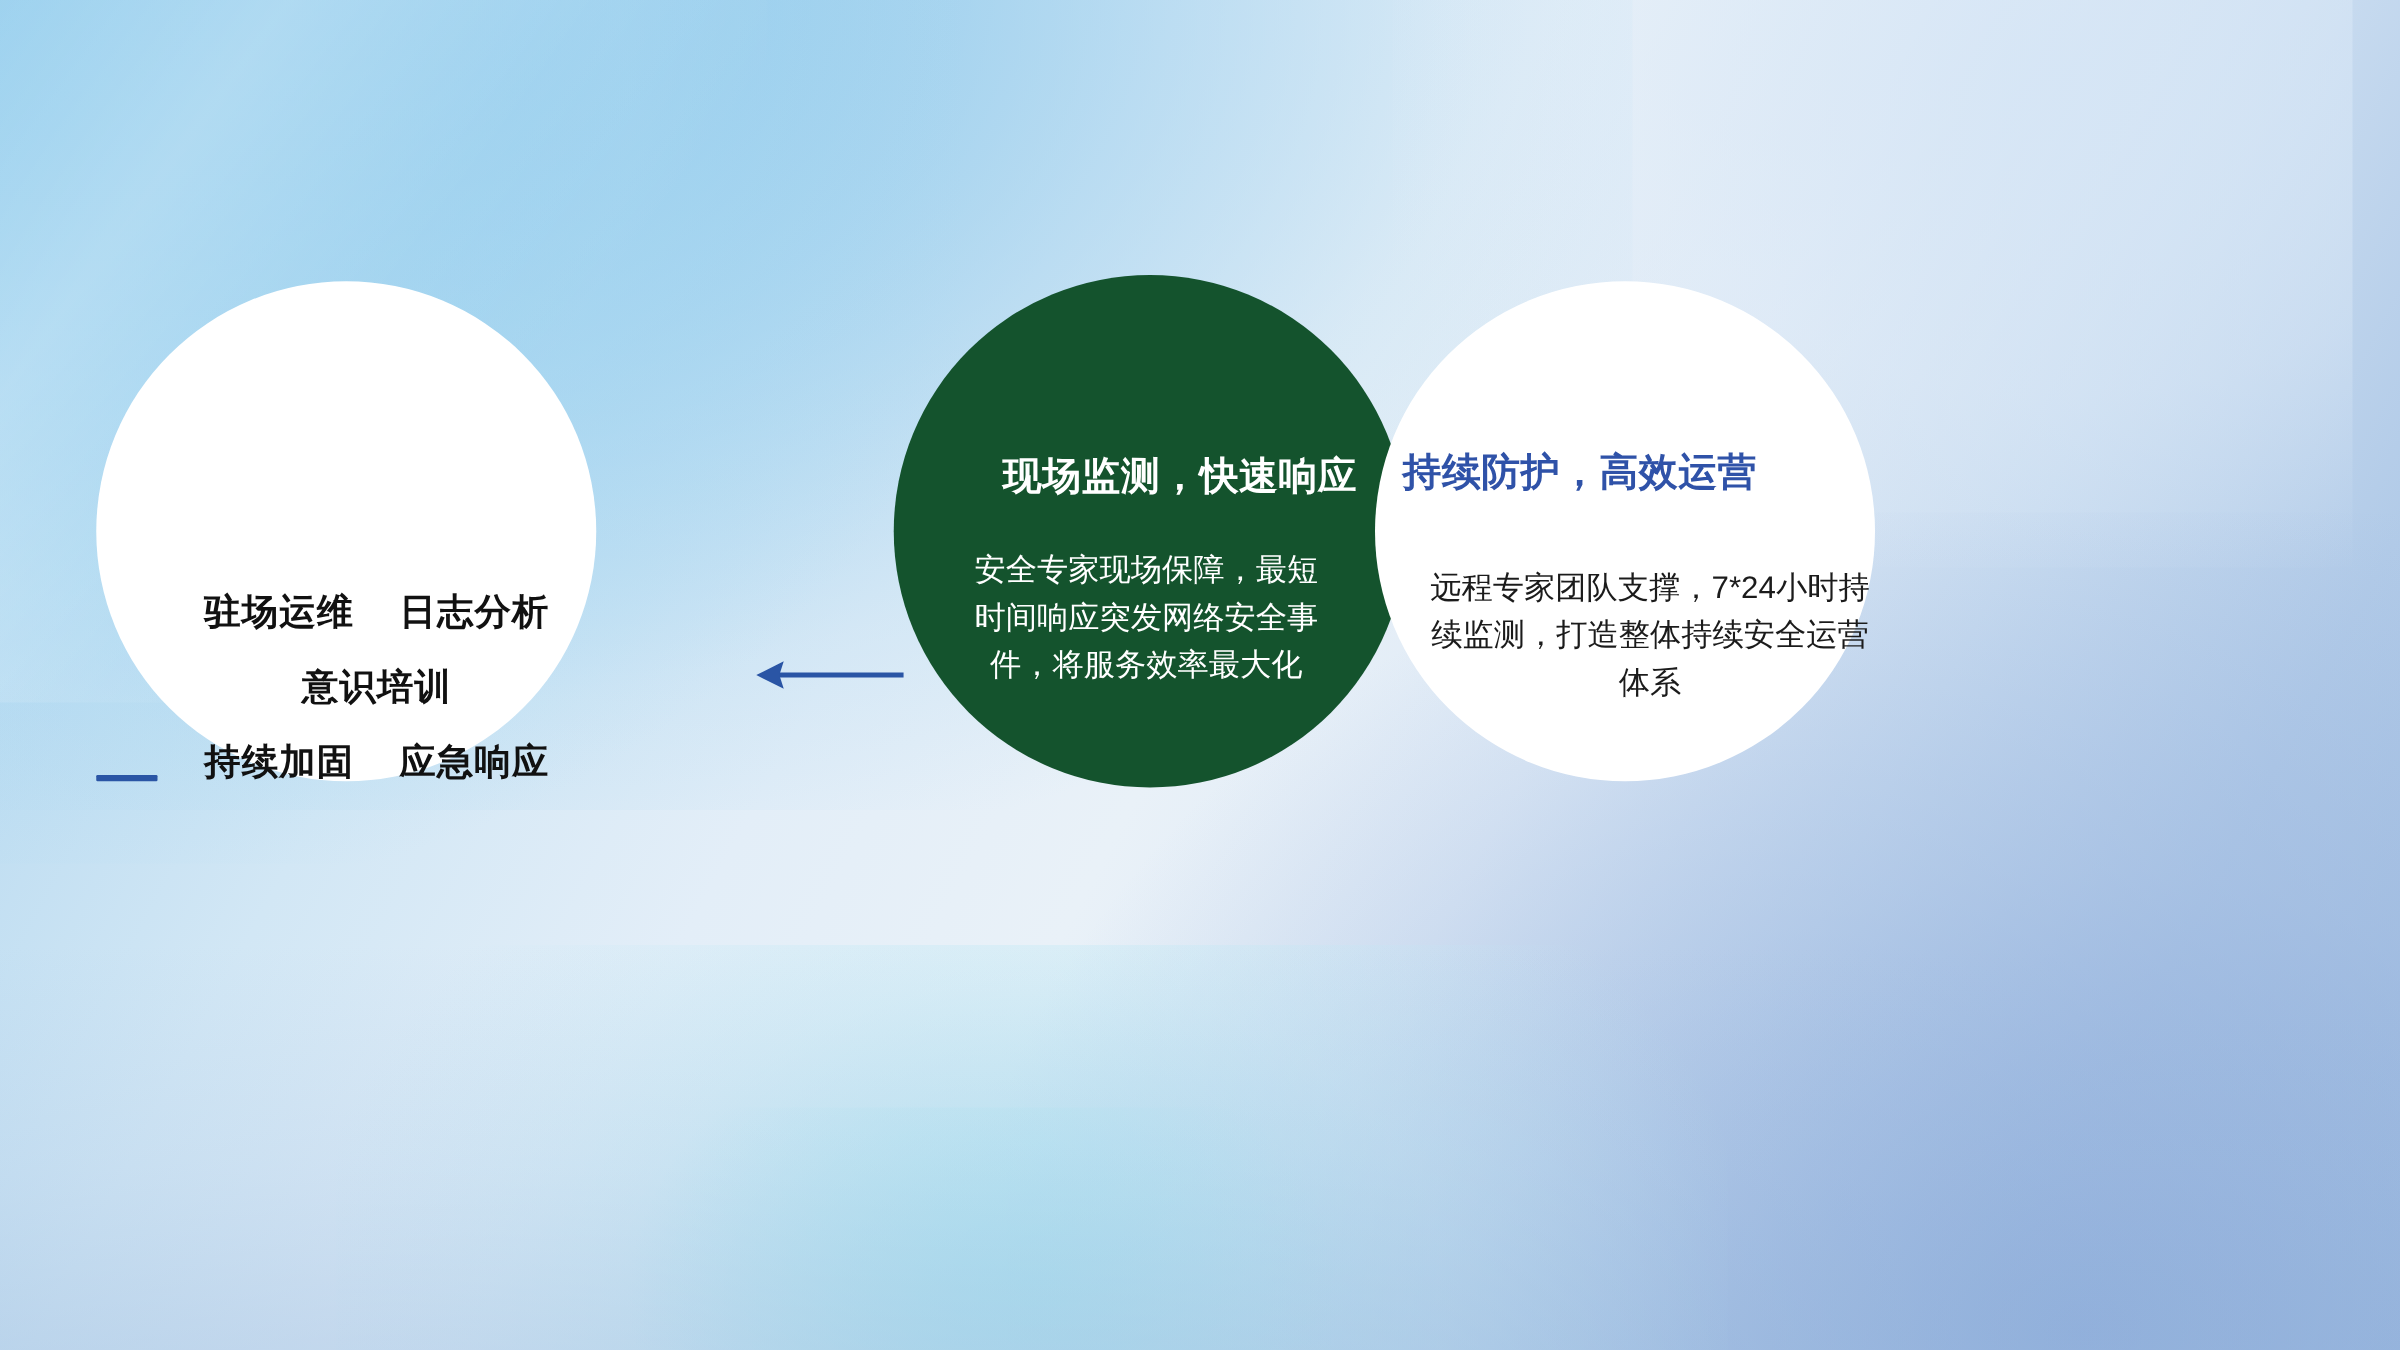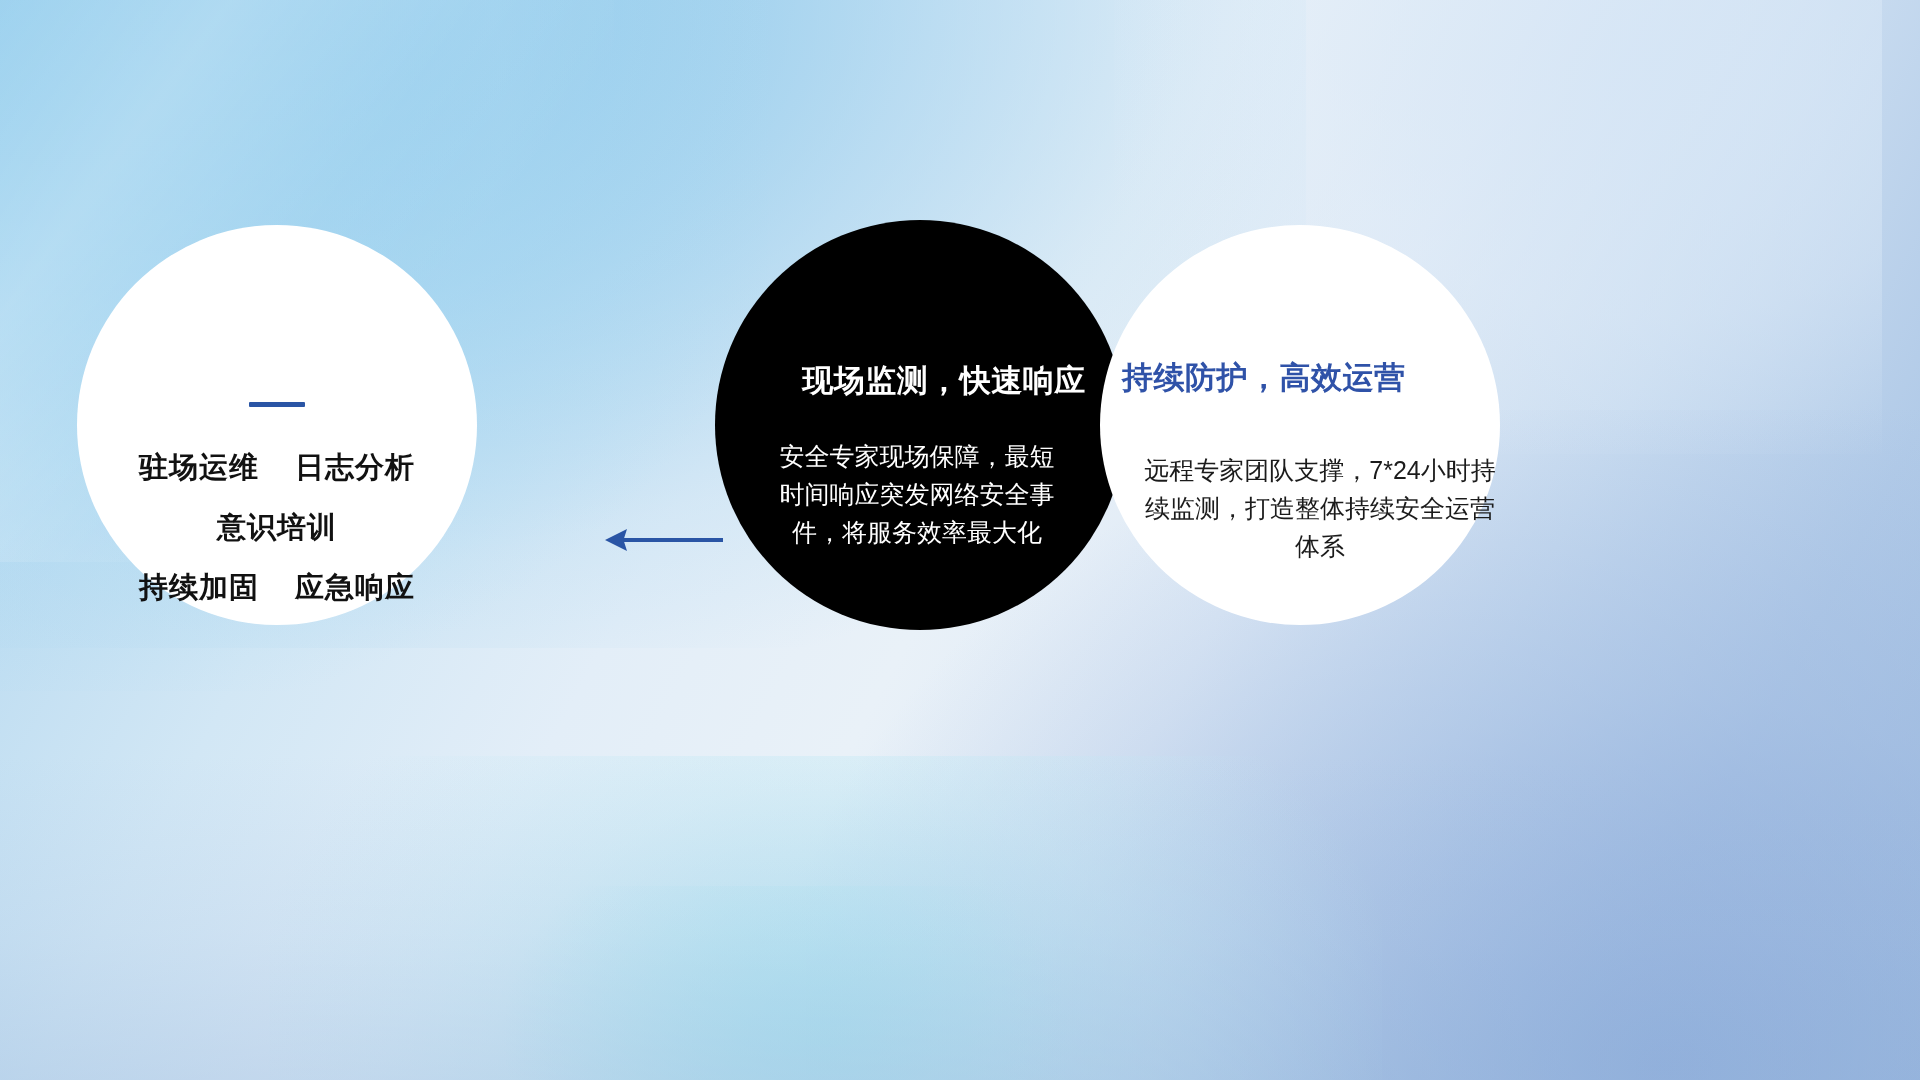--- a/index.html
+++ b/index.html
@@ -89,33 +89,33 @@
   
   .circle { position:absolute; border-radius:50%; }
 
   .circle-left {
     left:77px; top:225px; width:400px; height:400px;
     background:#ffffff;
     z-index:4;
   }
   .circle-mid {
     left:715px; top:220px; width:410px; height:410px;
-    background:#000000;
+    background:#14532d;
     z-index:3;
   }
   .circle-right {
     left:1100px; top:225px; width:400px; height:400px;
     background:#ffffff;
     z-index:5;
   }
 
   
   .left-inner {
     position:absolute; left:0; top:0; width:100%; height:100%;
-    display:flex; flex-direction:column; align-items:center;
+    display:flex; flex-direction:row; align-items:flex-end;
   }
   .accent-dash {
     width:56px; height:5px; border-radius:1px;
     background:#2a55a5;
     margin-top:177px;
   }
   .left-lines { margin-top:46px; width:100%; }
   .left-line {
     text-align:center;
     font-size:29px;

